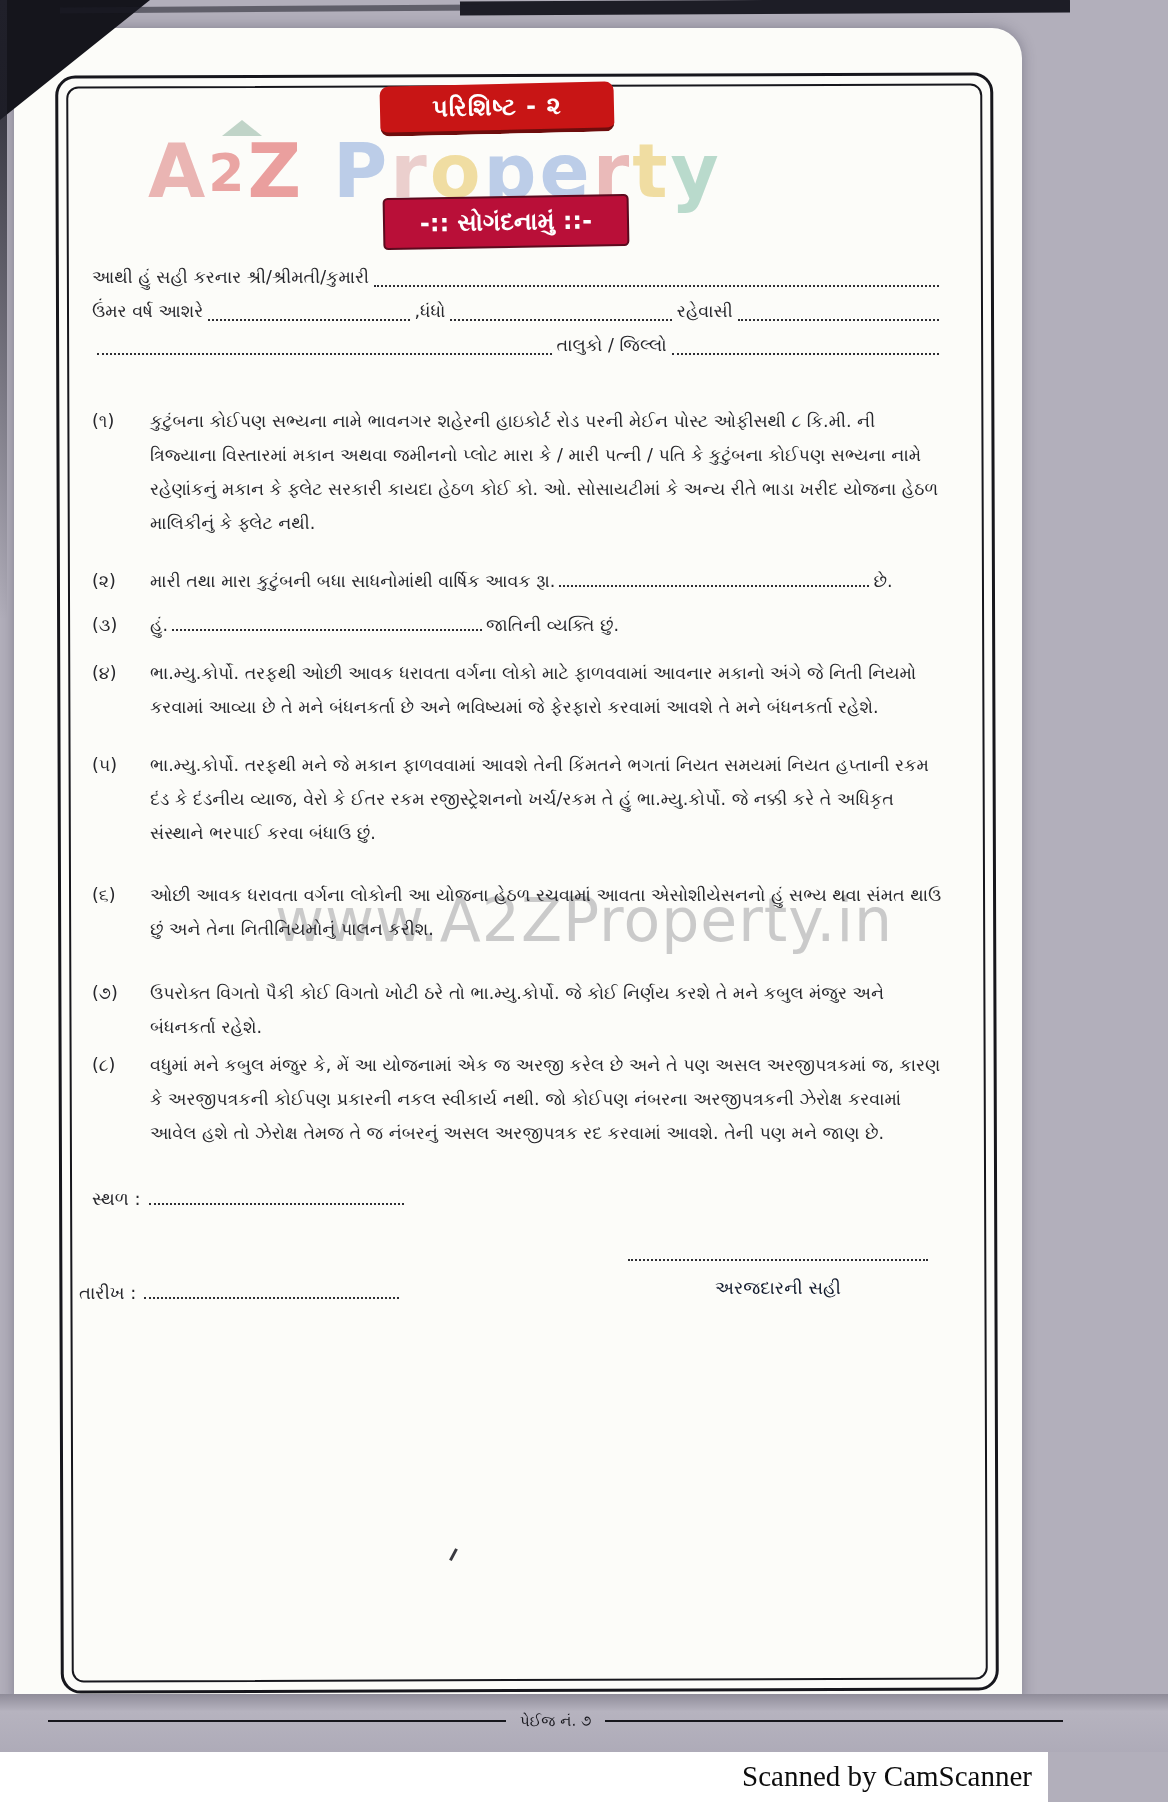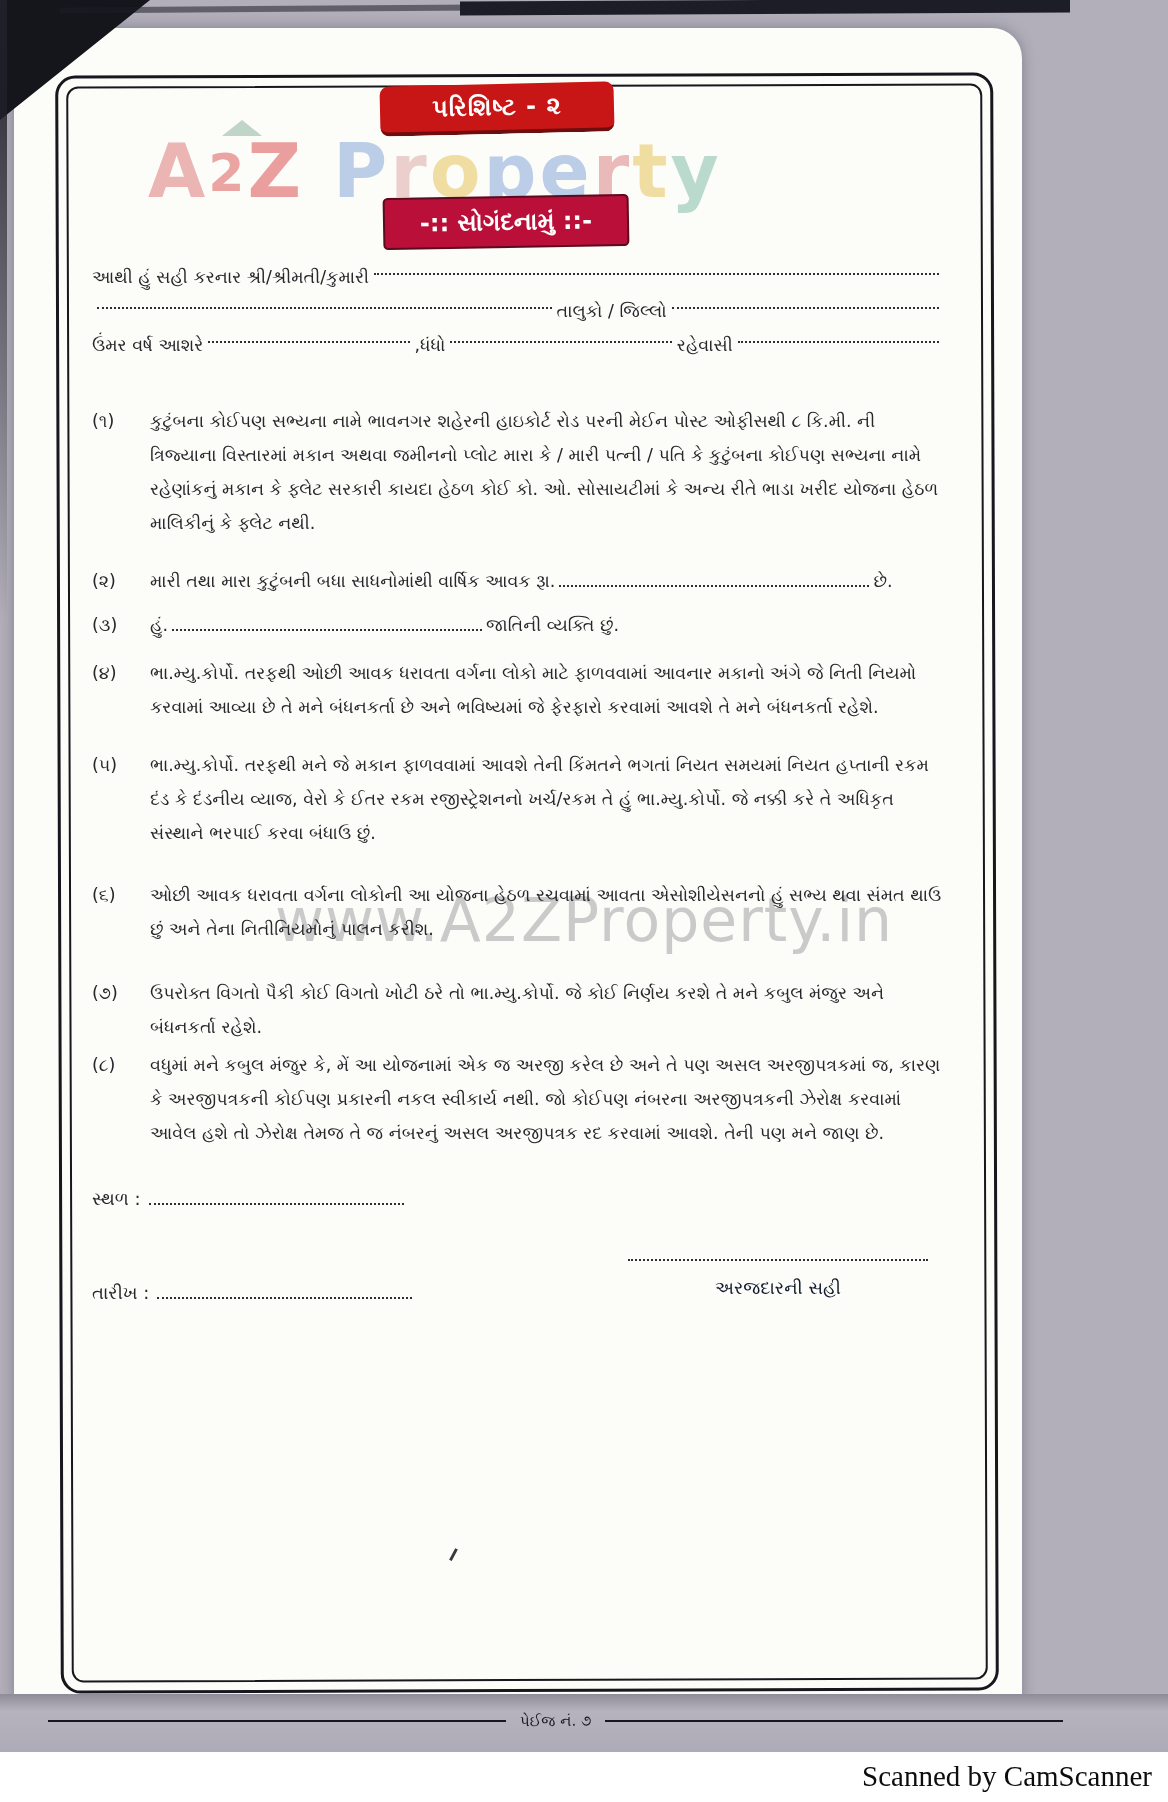--- a/index.html
+++ b/index.html
@@ -38,52 +38,52 @@
     letter-spacing:3px;opacity:.5;z-index:1;white-space:pre;}
   .logo-wm .small2{font-size:52px;vertical-align:6px;}
   .logo-roof{position:absolute;left:222px;top:120px;width:0;height:0;
     border-left:20px solid transparent;border-right:20px solid transparent;
     border-bottom:16px solid rgba(120,165,140,.45);z-index:1;}
   .center-wm{position:absolute;left:50%;top:885px;transform:translateX(-50%);
     font-size:60px;color:#8f8f93;opacity:.45;z-index:1;letter-spacing:1px;white-space:nowrap;}
   
   .content{position:absolute;left:92px;top:260px;width:852px;
     font-size:17.5px;line-height:34px;color:#26262b;z-index:2;}
-  .fline{display:flex;align-items:center;}
+  .fline{display:flex;align-items:flex-end;}
   .fline .lbl{white-space:nowrap;}
   .dots{flex:1;border-bottom:2.5px dotted #2e2e33;margin:0 5px 7px 5px;height:1px;}
   .dots.n2{flex:1.1;} .dots.n3{flex:1.7;}
   .intro{margin-top:8px;}
   .clause{display:flex;}
   .cnum{width:58px;flex:none;}
   .ctext{flex:1;}
   .blank{display:inline-block;width:310px;border-bottom:2.5px dotted #2e2e33;
     height:14px;vertical-align:baseline;margin:0 4px;}
   .mt42{margin-top:42px}.mt24{margin-top:24px}.mt10{margin-top:10px}
   .mt14{margin-top:14px}.mt28{margin-top:28px}.mt30{margin-top:30px}.mt4{margin-top:4px}
   
   .field-row{position:absolute;display:flex;align-items:flex-end;z-index:2;
     font-size:18px;color:#26262b;}
   .field-row .fdots{width:255px;border-bottom:2.5px dotted #2e2e33;margin:0 0 5px 8px;height:1px;}
   .place-row{left:92px;top:1188px;}
-  .date-row{left:92px;top:1282px;}
+  .date-row{left:79px;top:1282px;}
   .sig-block{position:absolute;left:628px;top:1258px;width:300px;text-align:center;
     font-size:18px;color:#0f172a;z-index:2;}
   .sig-dots{border-bottom:2.5px dotted #2e2e33;height:1px;margin-bottom:16px;}
   .stray{position:absolute;left:452px;top:1548px;width:2.5px;height:13px;
     background:#3a3a40;transform:rotate(28deg);z-index:2;}
   
   .shadow-band{position:absolute;left:0;top:1694px;width:1168px;height:58px;
     background:linear-gradient(#8f8c99,#b6b3bf 30%,#aeabb8);z-index:6;}
   .pageno-row{position:absolute;left:0;right:105px;top:18px;display:flex;
     align-items:center;margin-left:48px;}
   .pageno-row .rule{flex:1;height:2.5px;background:#17171d;}
   .pageno-row .pn{margin:0 14px;font-size:15px;color:#17171d;white-space:nowrap;
     transform:rotate(-.5deg);}
-  .cam-band{position:absolute;left:0;top:1752px;width:1168px;height:50px;
+  .cam-band{position:absolute;left:0;top:1752px;width:1048px;height:50px;
     background:#ffffff;z-index:6;}
   .cam-band .cam-txt{position:absolute;right:16px;top:0;line-height:48px;
     font-family:"Liberation Serif","DejaVu Serif",serif;font-size:29px;color:#0d0d0d;}
 </style>
 </head>
 <body>
 
 <div class="scan-corner"></div>
 <div class="scan-topbar"></div>
 <div class="scan-topbar2"></div>
@@ -105,31 +105,31 @@
 </div>
 
 <div class="center-wm">www.A2ZProperty.in</div>
 
 <div class="content">
   <div class="fline">
     <span class="lbl">આથી હું સહી કરનાર શ્રી/શ્રીમતી/કુમારી</span>
     <span class="dots"></span>
   </div>
   <div class="fline">
-    <span class="dots n3"></span>
-    <span class="lbl">તાલુકો / જિલ્લો</span>
-    <span class="dots"></span>
-  </div>
-  <div class="fline">
     <span class="lbl">ઉંમર વર્ષ આશરે</span>
     <span class="dots"></span>
     <span class="lbl">,</span>
     <span class="lbl">ધંધો</span>
     <span class="dots n2"></span>
     <span class="lbl">રહેવાસી</span>
+    <span class="dots"></span>
+  </div>
+  <div class="fline">
+    <span class="dots n3"></span>
+    <span class="lbl">તાલુકો / જિલ્લો</span>
     <span class="dots"></span>
   </div>
   <div id="clauses">
   <div class="clause mt42">
     <span class="cnum">(૧)</span>
     <span class="ctext">કુટુંબના કોઈપણ સભ્યના નામે ભાવનગર શહેરની હાઇકોર્ટ રોડ પરની મેઈન પોસ્ટ ઓફીસથી ૮ કિ.મી. ની ત્રિજ્યાના વિસ્તારમાં મકાન અથવા જમીનનો પ્લોટ મારા કે / મારી પત્ની / પતિ કે કુટુંબના કોઈપણ સભ્યના નામે રહેણાંકનું મકાન કે ફ્લેટ સરકારી કાયદા હેઠળ કોઈ કો. ઓ. સોસાયટીમાં કે અન્ય રીતે ભાડા ખરીદ યોજના હેઠળ માલિકીનું કે ફ્લેટ નથી.</span>
   </div>
 
   <div class="clause mt24">
     <span class="cnum">(૨)</span>

